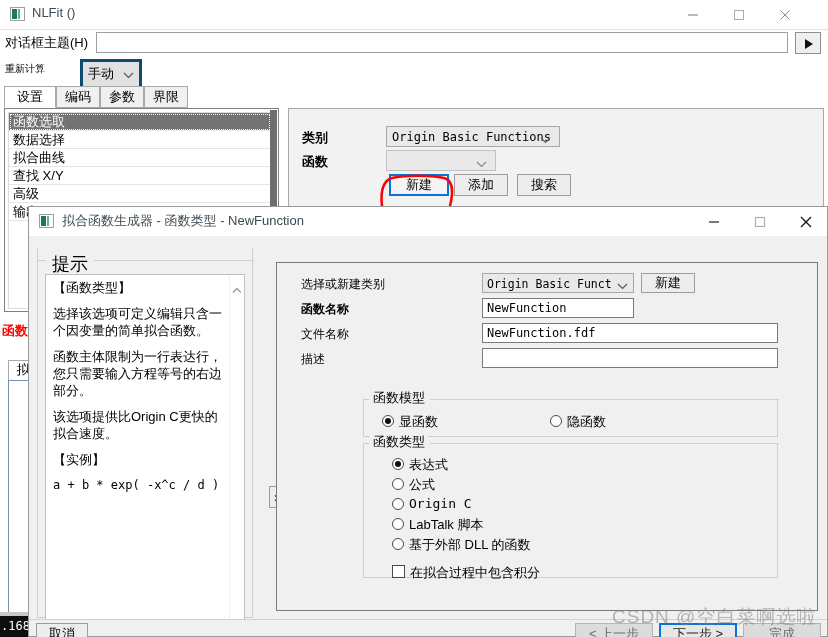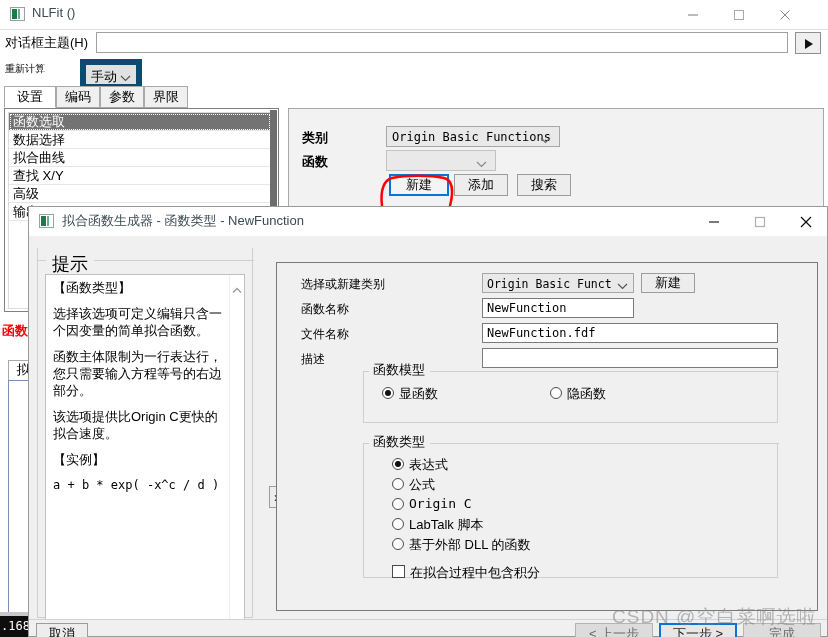--- a/index.html
+++ b/index.html
@@ -33,21 +33,21 @@
     border:1px solid #a0a0a0;background:#fff;box-sizing:border-box;}
   #theme-go{position:absolute;left:795px;top:2px;width:26px;height:22px;
     border:1px solid #8f8f8f;background:#efefef;box-sizing:border-box;}
   #theme-go .tri{position:absolute;left:9px;top:6px;width:0;height:0;
     border-left:8px solid #111;border-top:5px solid transparent;border-bottom:5px solid transparent;}
 
   
   #recalc-row{position:absolute;left:0;top:58px;width:828px;height:26px;}
   #recalc-label{position:absolute;left:5px;top:4px;font-size:10px;}
   #recalc-sel{position:absolute;left:80px;top:1px;width:62px;height:31px;
-    background:#e1e1e1;border:6px solid #0c4a6e;box-sizing:border-box;}
+    background:#e1e1e1;border:3px solid #0c4a6e;box-sizing:border-box;}
   #recalc-sel .txt{position:absolute;left:5px;top:3px;font-size:13px;}
   #recalc-sel .chev{position:absolute;right:5px;top:6px;}
 
   
   #tabs{position:absolute;left:0;top:86px;width:772px;height:22px;}
   .tab{position:absolute;top:0;height:22px;box-sizing:border-box;
     border:1px solid #a9a9a9;background:#f0f0f0;text-align:center;
     font-size:13px;line-height:20px;}
   .tab.active{background:#ffffff;border-bottom:1px solid #ffffff;}
   #tab0{left:4px;width:52px;}
@@ -131,38 +131,38 @@
   
   #chev-btn{position:absolute;left:240px;top:250px;width:24px;height:22px;
     border:1px solid #9c9c9c;background:#ededed;box-sizing:border-box;}
   #chev-btn .cc{position:absolute;left:4px;top:3px;color:#0a1fe0;font-size:14px;
     font-weight:bold;line-height:14px;}
 
   
   #form-box{position:absolute;left:247px;top:26px;width:542px;height:349px;
     border:1px solid #7a7a7a;background:#f0f0f0;box-sizing:border-box;}
   .frm-lbl{position:absolute;left:24px;font-size:12px;}
-  #fl0{top:13px;} #fl1{top:38px;} #fl2{top:63px;} #fl3{top:88px;}
+  #fl0{top:13px;} #fl1{top:38px;font-weight:bold;} #fl2{top:63px;} #fl3{top:88px;}
 
   #cat2-sel{position:absolute;left:205px;top:10px;width:152px;height:20px;
     background:#e9e9e9;border:1px solid #a7a7a7;box-sizing:border-box;}
   #cat2-sel .txt{position:absolute;left:4px;top:3px;font-size:11.5px;white-space:nowrap;overflow:hidden;width:124px;}
   #cat2-sel .chev{position:absolute;right:5px;top:5px;}
   #btn-new2{position:absolute;left:364px;top:10px;width:54px;height:20px;
     border:1px solid #9c9c9c;background:#ededed;box-sizing:border-box;
     text-align:center;line-height:18px;font-size:13px;}
 
   .frm-inp{position:absolute;border:1px solid #7a7a7a;background:#fff;
     box-sizing:border-box;height:20px;font-size:12px;padding-left:4px;line-height:18px;}
   #in-name{left:205px;top:35px;width:152px;}
   #in-file{left:205px;top:60px;width:296px;}
   #in-desc{left:205px;top:85px;width:296px;}
 
   
-  #grp-model{position:absolute;left:86px;top:108px;width:415px;height:52px;
+  #grp-model{position:absolute;left:86px;top:136px;width:415px;height:38px;
     border:1px solid #cfcfcf;border-top:none;box-sizing:border-box;}
   #grp-model-lg{position:absolute;left:6px;top:-10px;font-size:13px;background:#f0f0f0;padding:0 3px;}
   #gm-top-l{position:absolute;left:0;top:0px;width:5px;height:1px;background:#cfcfcf;}
   #gm-top-r{position:absolute;left:66px;top:0px;width:349px;height:1px;background:#cfcfcf;}
   #rb-exp{position:absolute;left:18px;top:13px;}
   #rb-imp{position:absolute;left:186px;top:13px;}
 
   
   #grp-type{position:absolute;left:86px;top:180px;width:415px;height:135px;
     border:1px solid #cfcfcf;border-top:none;box-sizing:border-box;}

